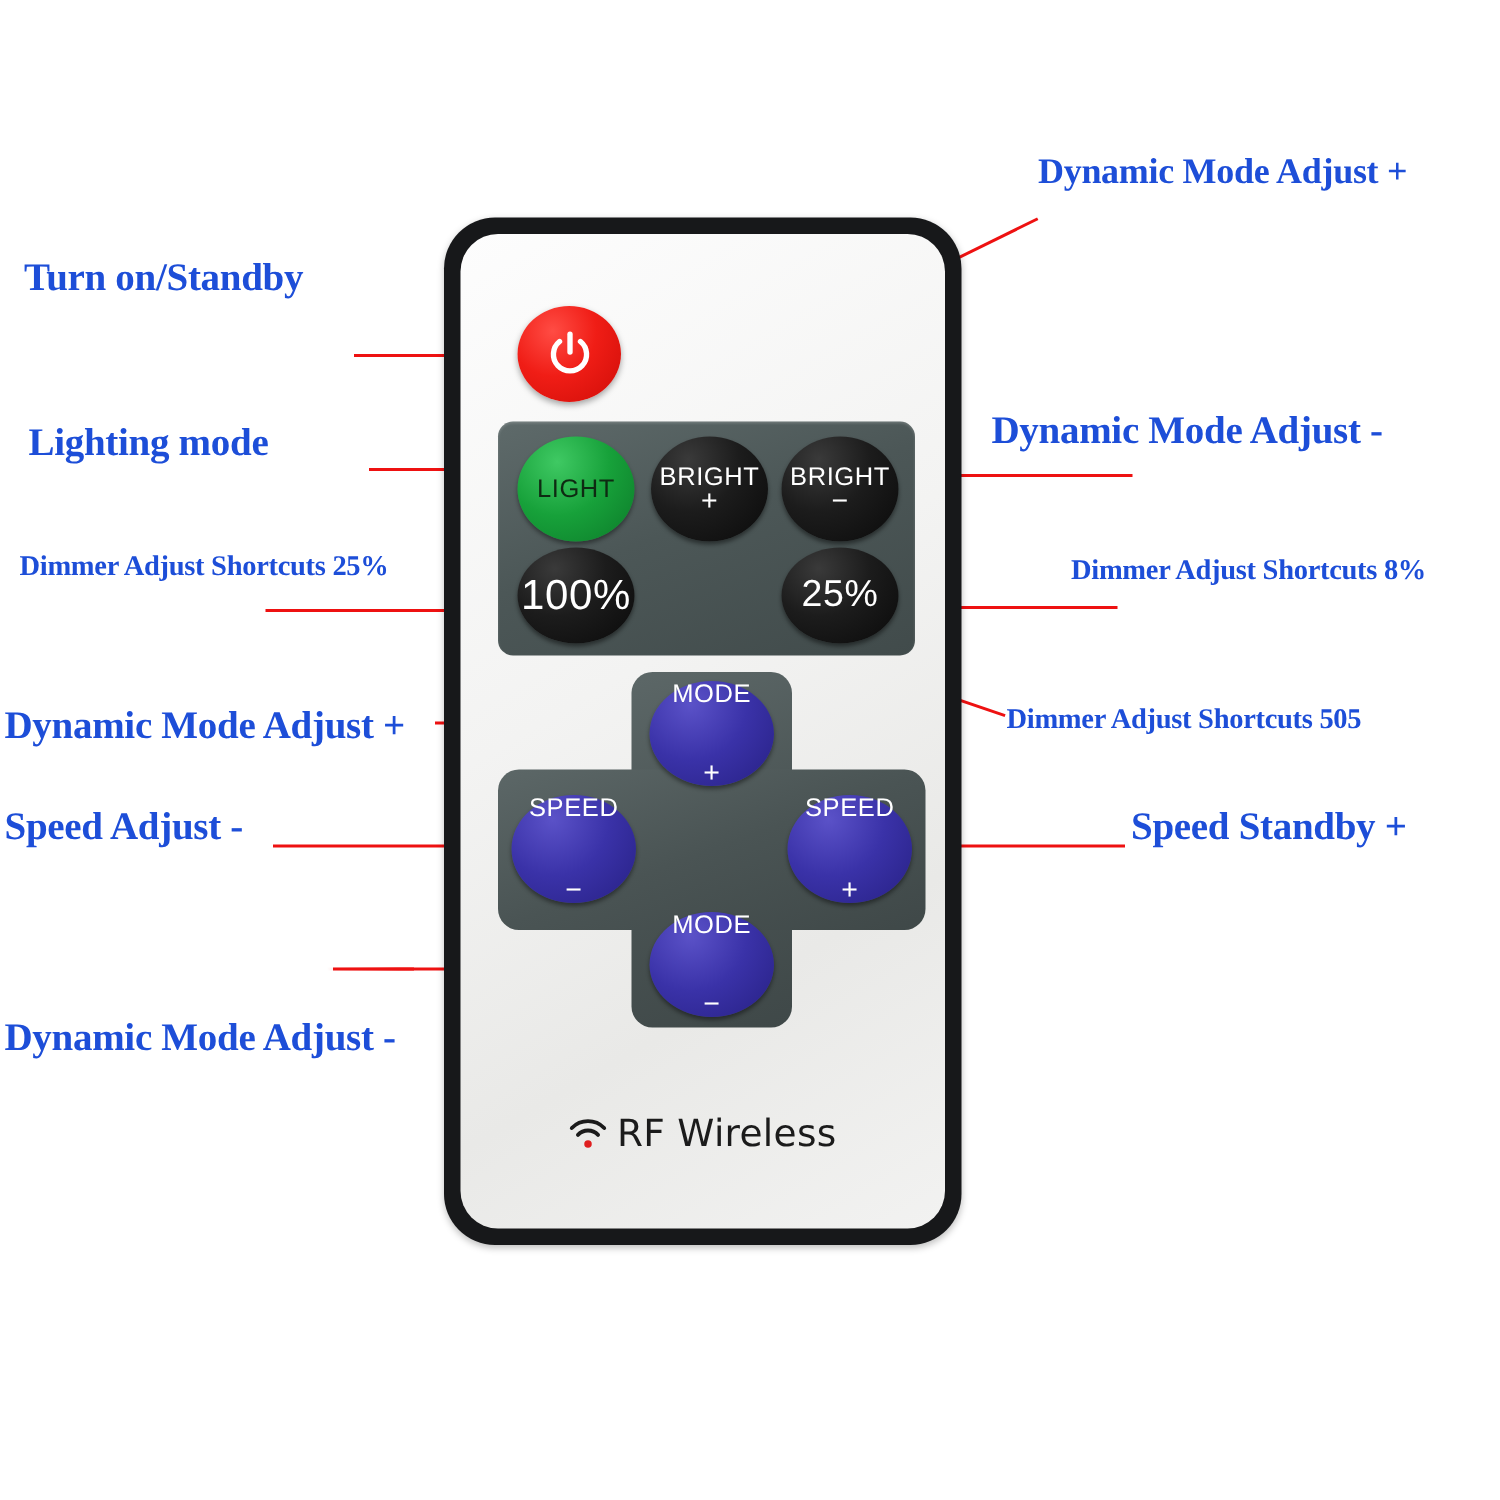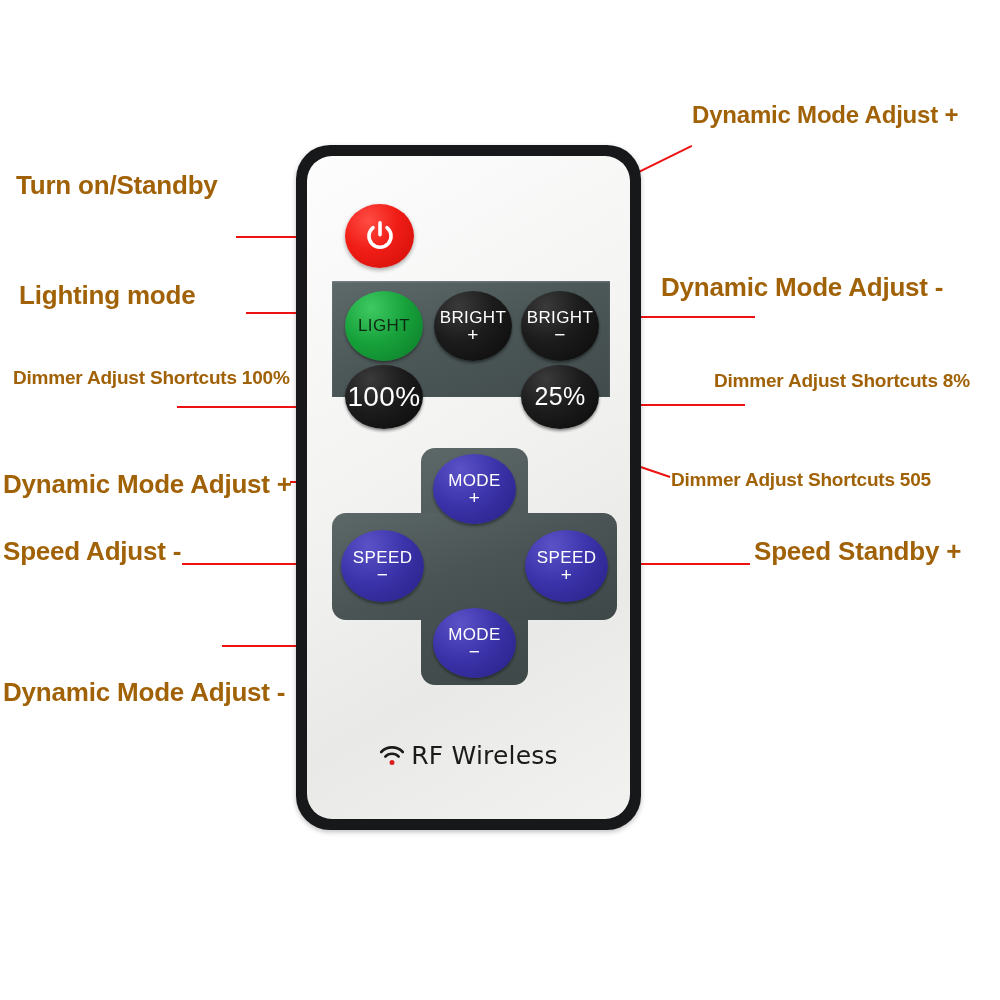--- a/index.html
+++ b/index.html
@@ -8,25 +8,26 @@
     background:#ffffff;
     font-family:"Liberation Sans", sans-serif;
     overflow:hidden;
     position:relative;
   }
   #stage{position:absolute;left:0;top:0;width:1000px;height:1000px;}
 
   
   .ann{
     position:absolute;
-    color:#a16207;
+    color:#1d4ed8;
     font-weight:bold;
     white-space:nowrap;
     line-height:1;
     letter-spacing:-0.2px;
+    font-family:Liberation Serif, serif;
   }
   .ann.big{font-size:26px;}
   .ann.med{font-size:24px;}
   .ann.small{font-size:19px;}
 
   
   .lead{position:absolute;background:#ee1111;height:2px;transform-origin:0 50%;}
   .lead.fade{
     background:linear-gradient(to right,#ee1111 0%,#ee1111 18%,rgba(238,17,17,.55) 48%,rgba(238,17,17,.12) 86%,rgba(238,17,17,0) 100%);
     height:2px;
@@ -53,23 +54,23 @@
     position:absolute;left:38px;top:48px;width:69px;height:64px;
     border-radius:50%;
     background:radial-gradient(ellipse at 34% 26%, #ff4c44 0%, #f01d16 45%, #cf0d08 100%);
     box-shadow:0 2px 4px rgba(0,0,0,.35);
     display:flex;align-items:center;justify-content:center;
   }
   #power svg{width:34px;height:34px;display:block;}
 
   
   #panel-top{
-    position:absolute;left:25px;top:125px;width:278px;height:116px;
+    position:absolute;left:25px;top:125px;width:278px;height:156px;
     background:linear-gradient(160deg,#5e6a6a 0%,#4c5757 45%,#414b4b 100%);
-    border-radius:0;
+    border-radius:10px;
     box-shadow:inset 0 1px 2px rgba(255,255,255,.2);
   }
   .kb{
     position:absolute;border-radius:50%;
     display:flex;flex-direction:column;align-items:center;justify-content:center;
     color:#ffffff;font-size:17px;font-weight:normal;line-height:1.02;
     text-align:center;letter-spacing:.4px;
   }
   .kb .sym{font-size:19px;line-height:.85;margin-top:1px;}
   .kb.dark{
@@ -87,20 +88,21 @@
   .crossbar{
     position:absolute;
     background:linear-gradient(160deg,#5c6767 0%,#4a5454 50%,#3f4848 100%);
   }
   #cross-v{left:89px;top:0;width:107px;height:237px;border-radius:14px;}
   #cross-h{left:0;top:65px;width:285px;height:107px;border-radius:14px;}
   .kb.blue{
     background:radial-gradient(ellipse at 33% 22%, #5b52c8 0%, #3a32a8 48%, #272084 100%);
     box-shadow:0 2px 3px rgba(0,0,0,.42);
     z-index:3;
+    justify-content:space-between;
   }
 
   
   #rf{
     position:absolute;left:0;right:0;top:585px;
     display:flex;align-items:center;justify-content:center;gap:6px;
   }
   #rf .wave{position:relative;width:26px;height:21px;}
   #rf .wave svg{display:block;}
   #rf .txt{
@@ -133,21 +135,21 @@
   <div class="lead" style="left:575px;top:404px;width:170px;"></div>
 
   <div class="lead" style="left:476px;top:410px;width:205px;transform:rotate(18.8deg);"></div>
 
   <div class="lead" style="left:578px;top:563px;width:172px;"></div>
 
   <div class="ann big" style="left:19px;top:282px;">Lighting mode</div>
 
   <div class="ann big" style="left:16px;top:172px;">Turn on/Standby</div>
 
-  <div class="ann small" style="left:13px;top:368px;">Dimmer Adjust Shortcuts 100%</div>
+  <div class="ann small" style="left:13px;top:368px;">Dimmer Adjust Shortcuts 25%</div>
 
   <div class="ann big" style="left:3px;top:471px;">Dynamic Mode Adjust +</div>
 
   <div class="ann big" style="left:3px;top:538px;">Speed Adjust -</div>
 
   <div class="ann big" style="left:3px;top:679px;">Dynamic Mode Adjust -</div>
 
   <div class="ann med" style="left:692px;top:103px;">Dynamic Mode Adjust +</div>
 
   <div class="ann big" style="left:661px;top:274px;">Dynamic Mode Adjust -</div>

